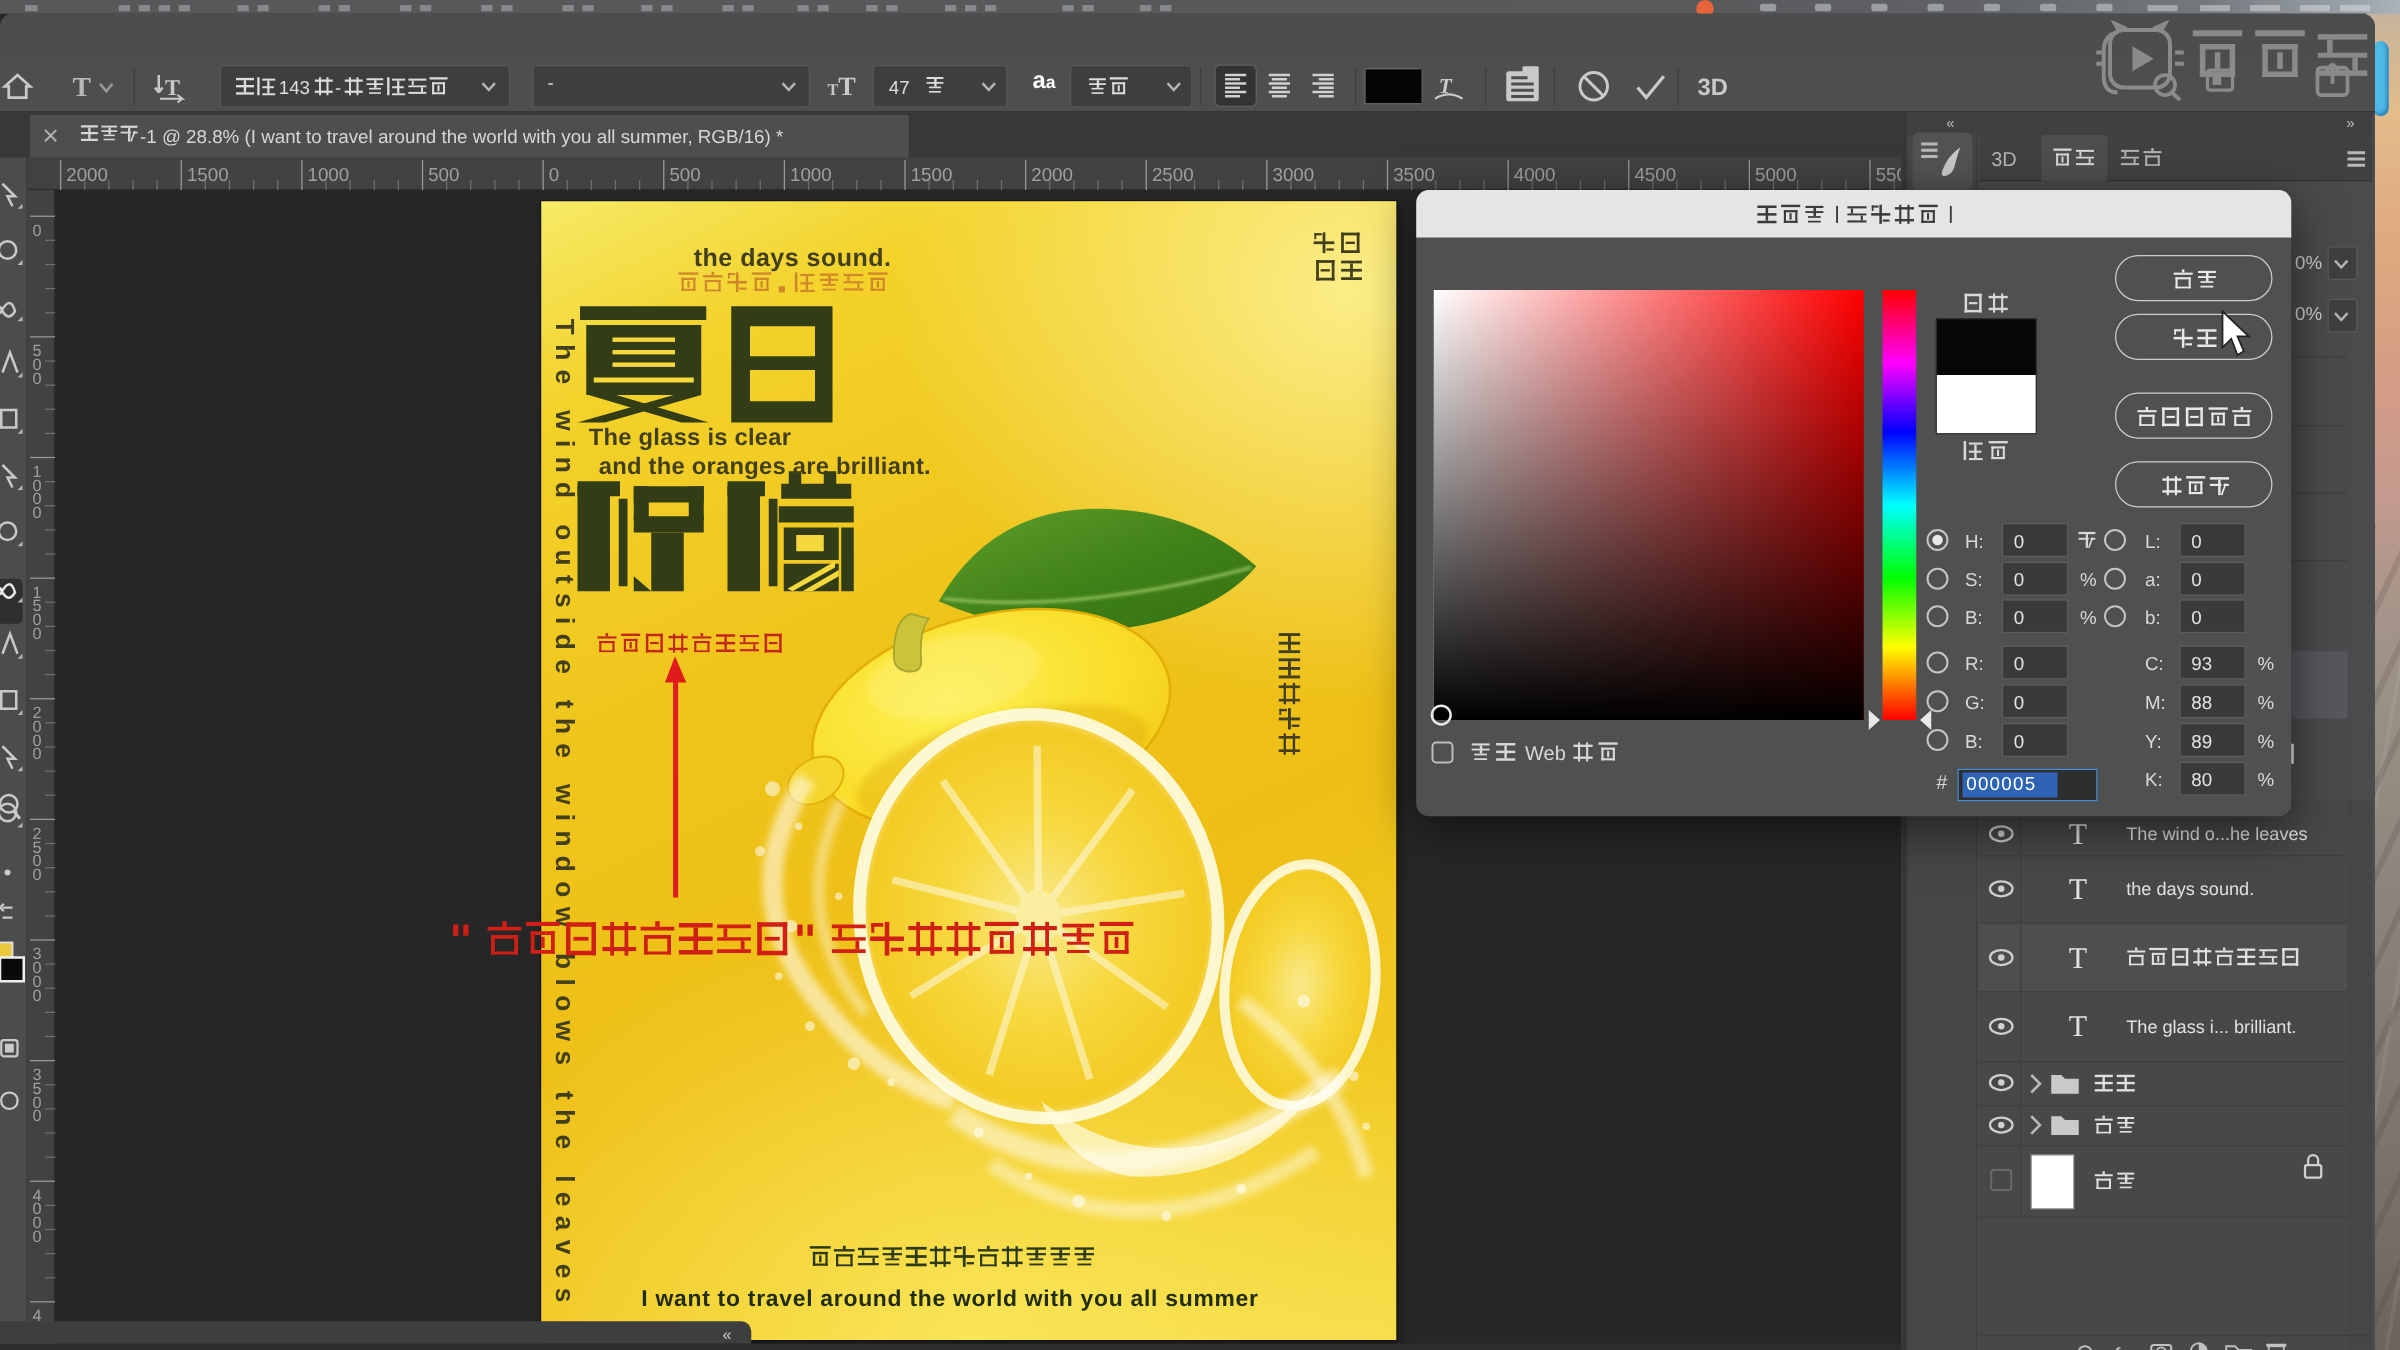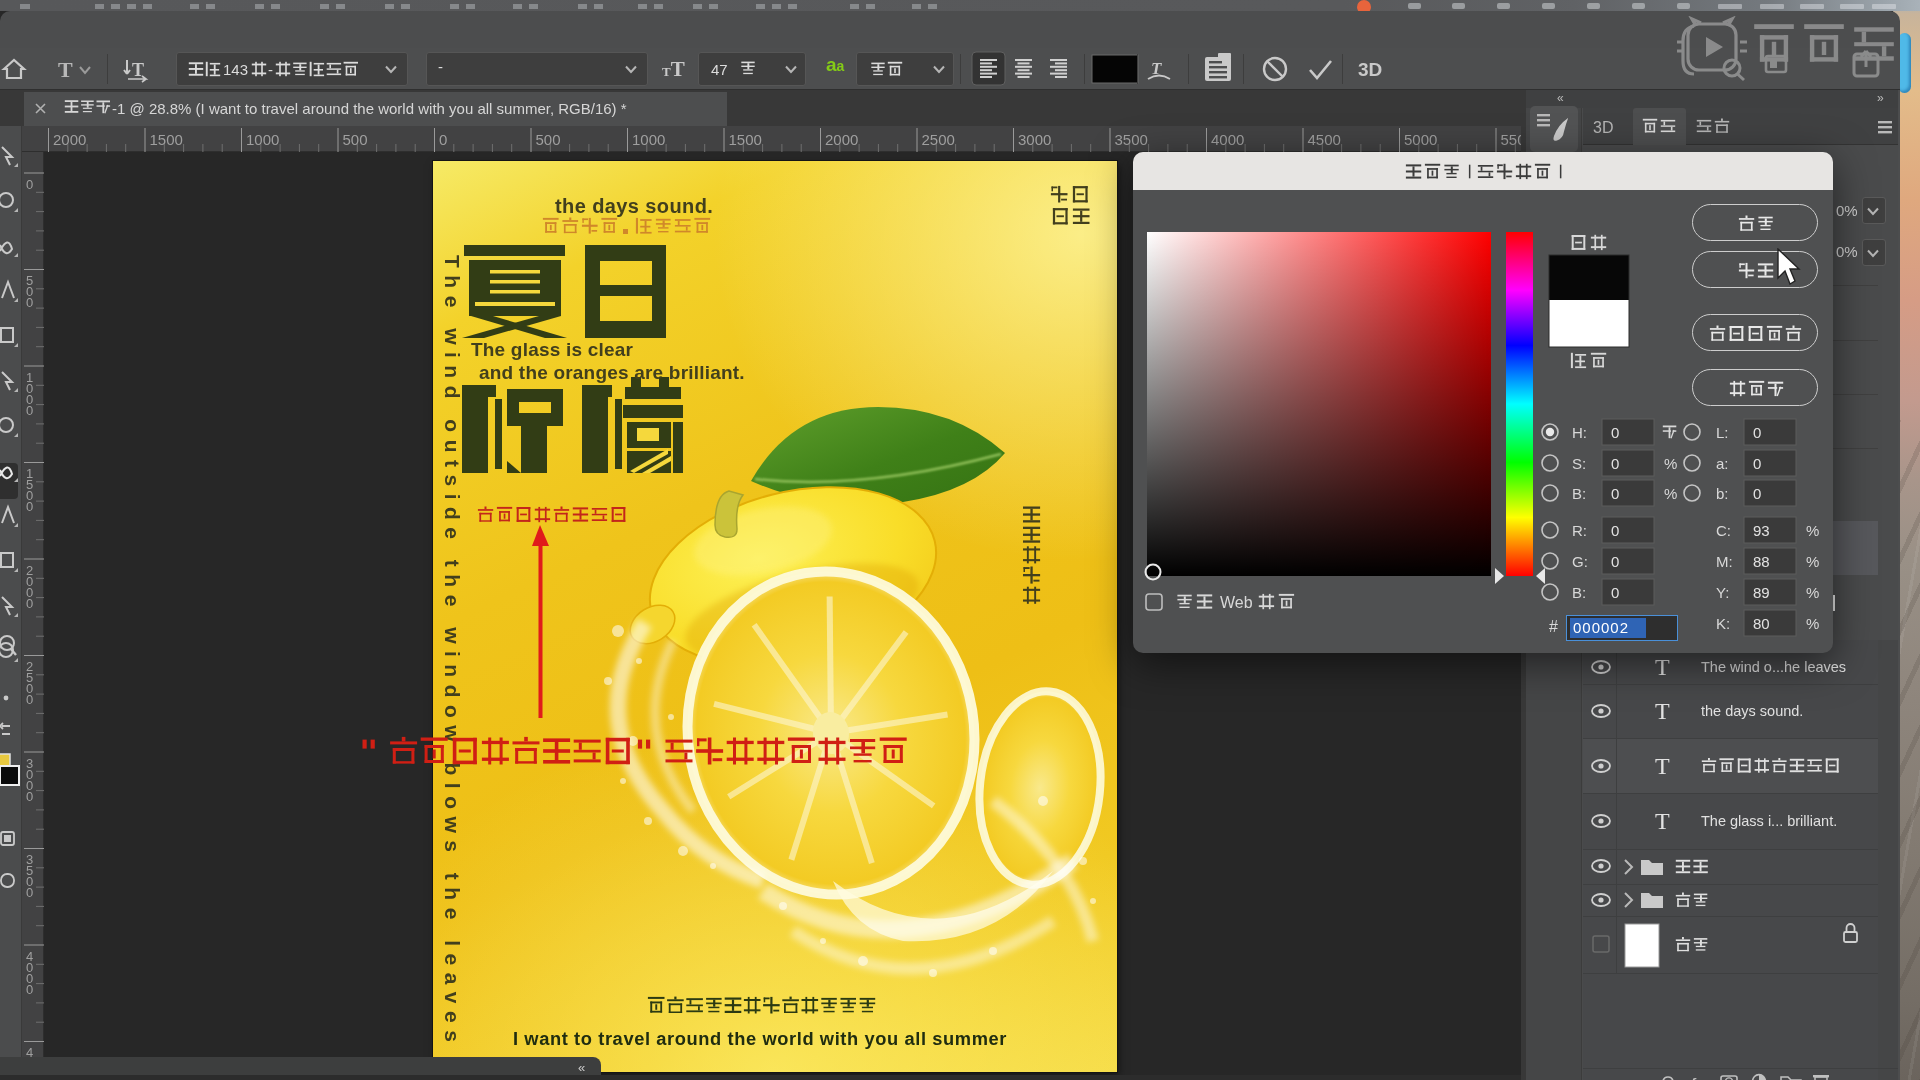--- a/index.html
+++ b/index.html
@@ -129,21 +129,21 @@
       <path d="M 2 1.5 l 5 5.5 l 5 -5.5" fill="none" stroke="#b5b5b5" stroke-width="2"></path>
     </svg>
     <svg class="abs" style="left:700px;top:53px" width="100" height="32">
       <text x="11" y="22" font-size="15" fill="#dcdcdc">47</text>
       <rect x="41.3" y="8.6" width="13.4" height="1.6" fill="#dcdcdc"></rect>
       <rect x="41.3" y="12.6" width="13.4" height="1.4" fill="#dcdcdc"></rect>
       <rect x="43.2" y="16.3" width="9.6" height="1.3" fill="#dcdcdc"></rect>
       <rect x="43.2" y="19.8" width="9.6" height="1.3" fill="#dcdcdc"></rect>
       <rect x="47.4" y="10.2" width="1.9" height="6.1" fill="#dcdcdc"></rect>
     </svg>
-    <div class="abs" style="left:826px;top:54px;color:#84cc16;font-size:19px;font-weight:bold">a<span style="font-size:14px">a</span></div>
+    <div class="abs" style="left:826px;top:54px;color:#ffffff;font-size:19px;font-weight:bold">a<span style="font-size:14px">a</span></div>
     <div class="abs" style="left:856px;top:52px;width:98px;height:34px;background:#3e3e3e;border:1px solid #565656;border-radius:3px"></div>
     <svg class="abs" style="left:932px;top:65px" width="14" height="9">
       <path d="M 2 1.5 l 5 5.5 l 5 -5.5" fill="none" stroke="#b5b5b5" stroke-width="2"></path>
     </svg>
     <svg class="abs" style="left:858px;top:53px" width="100" height="32">
       <rect x="13.3" y="9.6" width="13.4" height="1.6" fill="#dcdcdc"></rect>
       <rect x="13.3" y="13.6" width="13.4" height="1.4" fill="#dcdcdc"></rect>
       <rect x="15.2" y="17.3" width="9.6" height="1.3" fill="#dcdcdc"></rect>
       <rect x="15.2" y="20.8" width="9.6" height="1.3" fill="#dcdcdc"></rect>
       <rect x="19.4" y="11.2" width="1.9" height="6.1" fill="#dcdcdc"></rect>
@@ -1274,21 +1274,21 @@
       <rect x="134.8" y="3.9" width="15.3" height="1.9" fill="#d8d8d8"></rect>
       <rect x="137.1" y="8.1" width="10.9" height="1.7" fill="#d8d8d8"></rect>
       <rect x="137.1" y="8.1" width="1.7" height="10.2" fill="#d8d8d8"></rect>
       <rect x="146.2" y="8.1" width="1.7" height="10.2" fill="#d8d8d8"></rect>
       <rect x="137.1" y="16.6" width="10.9" height="1.7" fill="#d8d8d8"></rect>
       <rect x="141.7" y="10.7" width="1.7" height="5.1" fill="#d8d8d8"></rect>
     </svg>
     <div class="abs" style="left:1549px;top:618px;color:#d8d8d8;font-size:16px">#</div>
     <div class="abs" style="left:1566px;top:615px;width:112px;height:26px;background:#2e2e2e;border:1.5px solid #4a90d9"></div>
     <div class="abs" style="left:1570px;top:618px;width:76px;height:20px;background:#2f64b5"></div>
-    <div class="abs" style="left:1573px;top:619px;color:#fff;font-size:15px;letter-spacing:1px">000002</div>
+    <div class="abs" style="left:1573px;top:619px;color:#fff;font-size:15px;letter-spacing:1px">000005</div>
     <svg class="abs" style="left:1666px;top:16px" width="250" height="70" viewBox="0 0 250 70" opacity="0.5">
       <g fill="none" stroke="#c8c8c8" stroke-width="3.2">
         <path d="M 28 10 q -11 2 -11 15 v 20 q 0 13 11 13"></path>
         <rect x="22" y="8" width="48" height="46" rx="11"></rect>
         <path d="M 30 10 l -4 -7 l 9 4 M 62 10 l 4 -7 l -9 4"></path>
         <path d="M 18 26 h -7 M 18 35 h -7 M 74 26 h 7 M 74 35 h 7"></path>
       </g>
       <polygon points="40,21 40,41 57,31 " fill="#c8c8c8"></polygon>
       <rect x="88.2" y="8.2" width="39.6" height="4.8" fill="#c6c6c6"></rect>
       <rect x="93.9" y="19.2" width="28.2" height="4.4" fill="#c6c6c6"></rect>

